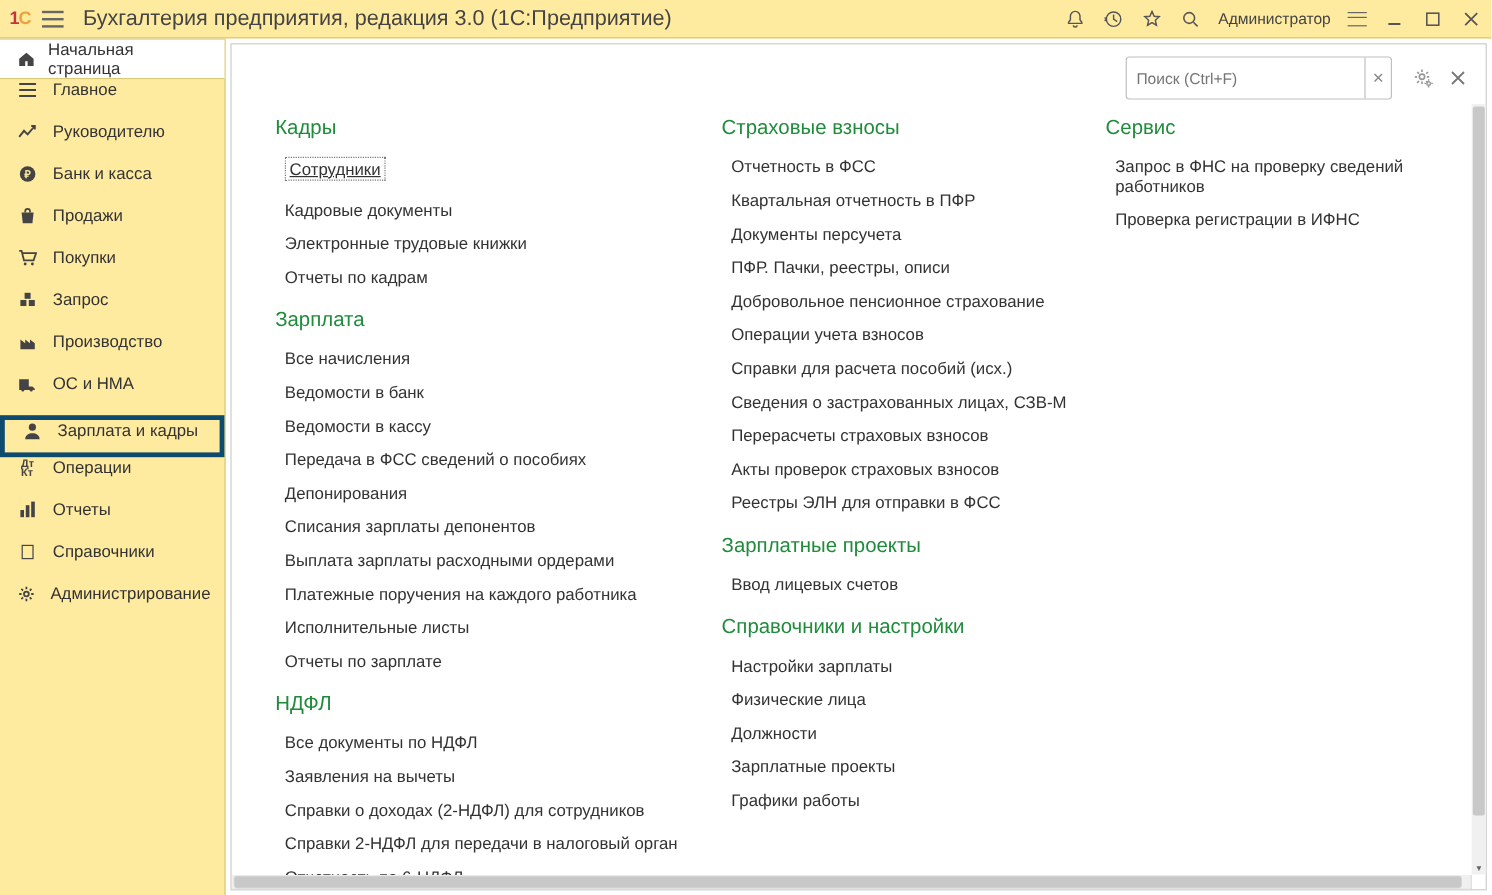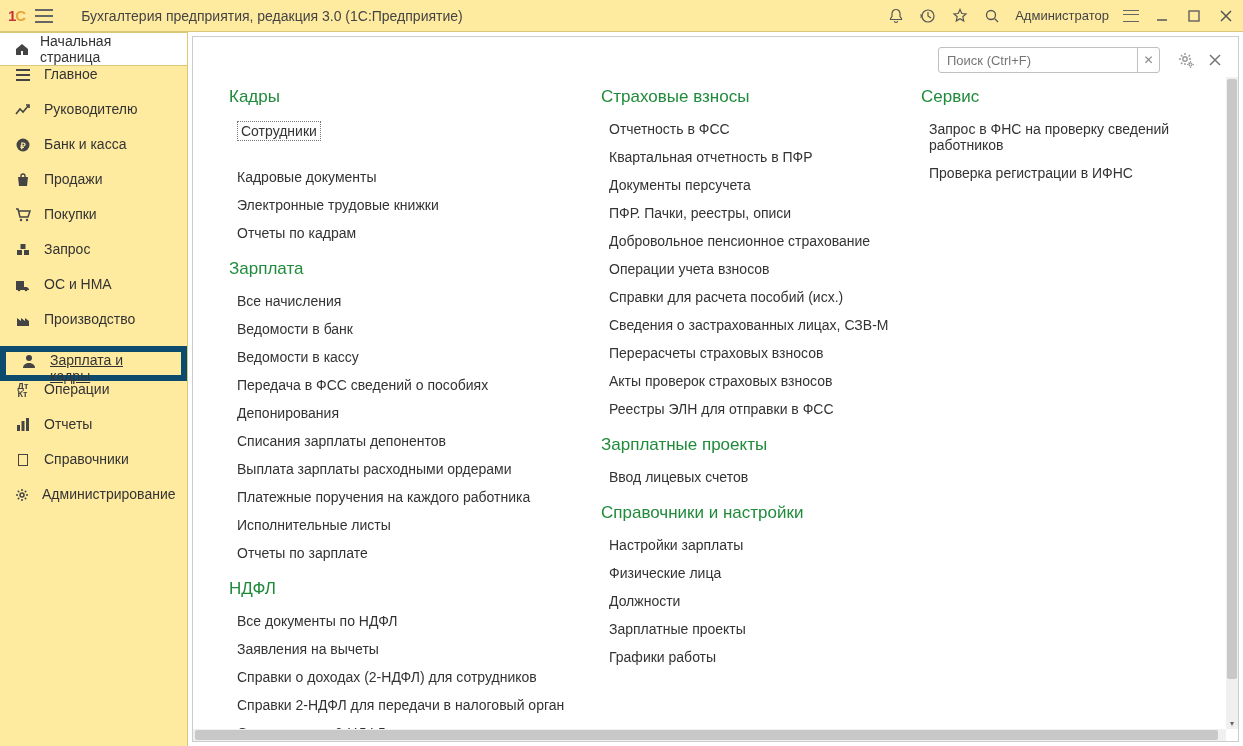--- a/index.html
+++ b/index.html
@@ -2,51 +2,51 @@
 <html><head>
 <meta charset="utf-8">
 <style>
   * { box-sizing: border-box; margin: 0; padding: 0; font-family: Arial, sans-serif; }
   body { width: 1243px; height: 746px; background: #fff; overflow: hidden; position: relative; }
   
   .title-bar { height: 32px; background: #ffeba0; display: flex; align-items: center; padding: 0 8px; border-bottom: 1px solid #d8c878; }
   .logo { font-weight: bold; color: #c8333b; margin-right: 10px; font-size: 15px; letter-spacing: -1px; text-align: right; }
   .hamburger-icon { width: 18px; height: 14px; border-top: 2px solid #666; border-bottom: 2px solid #666; position: relative; margin-right: 16px; cursor: pointer; }
   .hamburger-icon::before { content: ""; position: absolute; top: 4px; left: 0; right: 0; height: 2px; background: #666; }
-  .app-title { color: #444; font-size: 14px; flex: 1; margin-left: 12px; }
+  .app-title { color: #444; font-size: 18px; flex: 1; }
   .title-actions { display: flex; align-items: center; gap: 14px; }
   .title-actions .ico { width: 18px; height: 18px; display: flex; align-items: center; justify-content: center; color: #555; cursor: pointer; }
   .user-label { font-size: 13px; color: #444; }
   .hamburger-small { width: 16px; height: 12px; border-top: 1.5px solid #666; border-bottom: 1.5px solid #666; position: relative; }
   .hamburger-small::before { content: ""; position: absolute; top: 3px; left: 0; right: 0; height: 1.5px; background: #666; }
   
   .body-wrap { display: flex; height: calc(100% - 32px); }
   .sidebar { width: 188px; background: #ffeba0; border-right: 1px solid #d8c878; display: flex; flex-direction: column; }
   .home-item { height: 34px; display: flex; align-items: center; gap: 10px; padding: 0 14px; background: #fff; border: 1px solid #d8c878; border-left: none; border-right: none; font-size: 14px; color: #333; cursor: pointer; }
   .side-item { height: 35px; display: flex; align-items: flex-start; gap: 12px; padding: 0 14px; font-size: 14px; color: #333; cursor: pointer; }
-  .side-item.active { border: 6px solid #0c4a6e; text-decoration: underline; }
+  .side-item.active { border: 4px solid #0c4a6e; }
   .side-item .sico { width: 18px; height: 18px; display: flex; align-items: center; justify-content: center; color: #444; }
   
   .content-area { flex: 1; background: #fff; border: 1px solid #ccc; margin: 4px; position: relative; display: flex; flex-direction: column; }
   .content-top { display: flex; justify-content: flex-end; align-items: center; padding: 10px 16px 4px; gap: 8px; }
-  .search-box { width: 222px; height: 26px; border: 1px solid #c0c0c0; border-radius: 3px; display: flex; align-items: center; }
+  .search-box { width: 222px; height: 36px; border: 1px solid #c0c0c0; border-radius: 3px; display: flex; align-items: center; }
   .search-box input { flex: 1; border: none; outline: none; padding: 0 8px; font-size: 13px; color: #888; background: transparent; }
   .search-clear { width: 22px; height: 100%; border-left: 1px solid #c0c0c0; display: flex; align-items: center; justify-content: center; color: #888; cursor: pointer; font-size: 12px; }
   .gear-area { display: flex; align-items: center; gap: 12px; padding-left: 8px; }
   
   .content-body { flex: 1; overflow: auto; padding: 6px 24px 8px 24px; position: relative; }
   .columns { display: flex; gap: 0; }
   .col { flex: 0 0 auto; }
   .col1 { width: 372px; }
   .col2 { width: 320px; }
   .col3 { flex: 1; }
   .section-title { color: #1f8b3b; font-size: 17px; margin: 18px 12px 14px; cursor: pointer; }
   .section-title.first { margin-top: 4px; }
   .link-item { color: #333; font-size: 14px; margin: 0 0 12px 20px; cursor: pointer; }
-  .link-item.boxed { display: inline-block; border: 1px dotted #777; padding: 1px 3px; margin-left: 20px; margin-bottom: 28px; }
+  .link-item.boxed { display: inline-block; border: 1px dotted #777; padding: 1px 3px; margin-left: 20px; margin-bottom: 16px; text-decoration: underline; }
   
   .hscroll { position: absolute; bottom: 0; left: 0; right: 12px; height: 12px; background: #f0f0f0; }
   .hscroll-thumb { position: absolute; left: 2px; top: 1px; height: 10px; width: 99%; background: #c8c8c8; border-radius: 2px; }
   .vscroll { position: absolute; top: 0; bottom: 12px; right: 0; width: 12px; background: #f0f0f0; }
   .vscroll-thumb { position: absolute; top: 2px; left: 1px; width: 10px; height: 92%; background: #c8c8c8; border-radius: 2px; }
   .vscroll-down { position: absolute; bottom: 0; left: 0; width: 12px; height: 12px; display: flex; align-items: center; justify-content: center; font-size: 8px; color: #666; }
   
   svg { display: block; }
 </style>
 </head>
@@ -163,34 +163,34 @@
               <rect x="2" y="8" width="5" height="5" fill="#444"></rect>
               <rect x="9" y="8" width="5" height="5" fill="#444"></rect>
               <rect x="5.5" y="2" width="5" height="5" fill="#444"></rect>
             </svg>
           </span>
           <span>Запрос</span>
         </div>
         <div class="side-item">
           <span class="sico">
             <svg width="16" height="16" viewBox="0 0 16 16">
+              <path d="M2 14V6l4 3V6l4 3V6l4 3v5z" fill="#444"></path>
+            </svg>
+          </span>
+          <span>Производство</span>
+        </div>
+        <div class="side-item">
+          <span class="sico">
+            <svg width="16" height="16" viewBox="0 0 16 16">
               <path d="M1 4h8v6h3l2 2v1H1z" fill="#444"></path>
               <circle cx="4" cy="13" r="1.3" fill="#444"></circle>
               <circle cx="11" cy="13" r="1.3" fill="#444"></circle>
             </svg>
           </span>
           <span>ОС и НМА</span>
-        </div>
-        <div class="side-item">
-          <span class="sico">
-            <svg width="16" height="16" viewBox="0 0 16 16">
-              <path d="M2 14V6l4 3V6l4 3V6l4 3v5z" fill="#444"></path>
-            </svg>
-          </span>
-          <span>Производство</span>
         </div>
         <div class="side-item active">
           <span class="sico">
             <svg width="16" height="16" viewBox="0 0 16 16">
               <circle cx="8" cy="5" r="3" fill="#444"></circle>
               <path d="M2 15c0-3.5 3-5 6-5s6 1.5 6 5" fill="#444"></path>
             </svg>
           </span>
           <span>Зарплата и кадры</span>
         </div>

